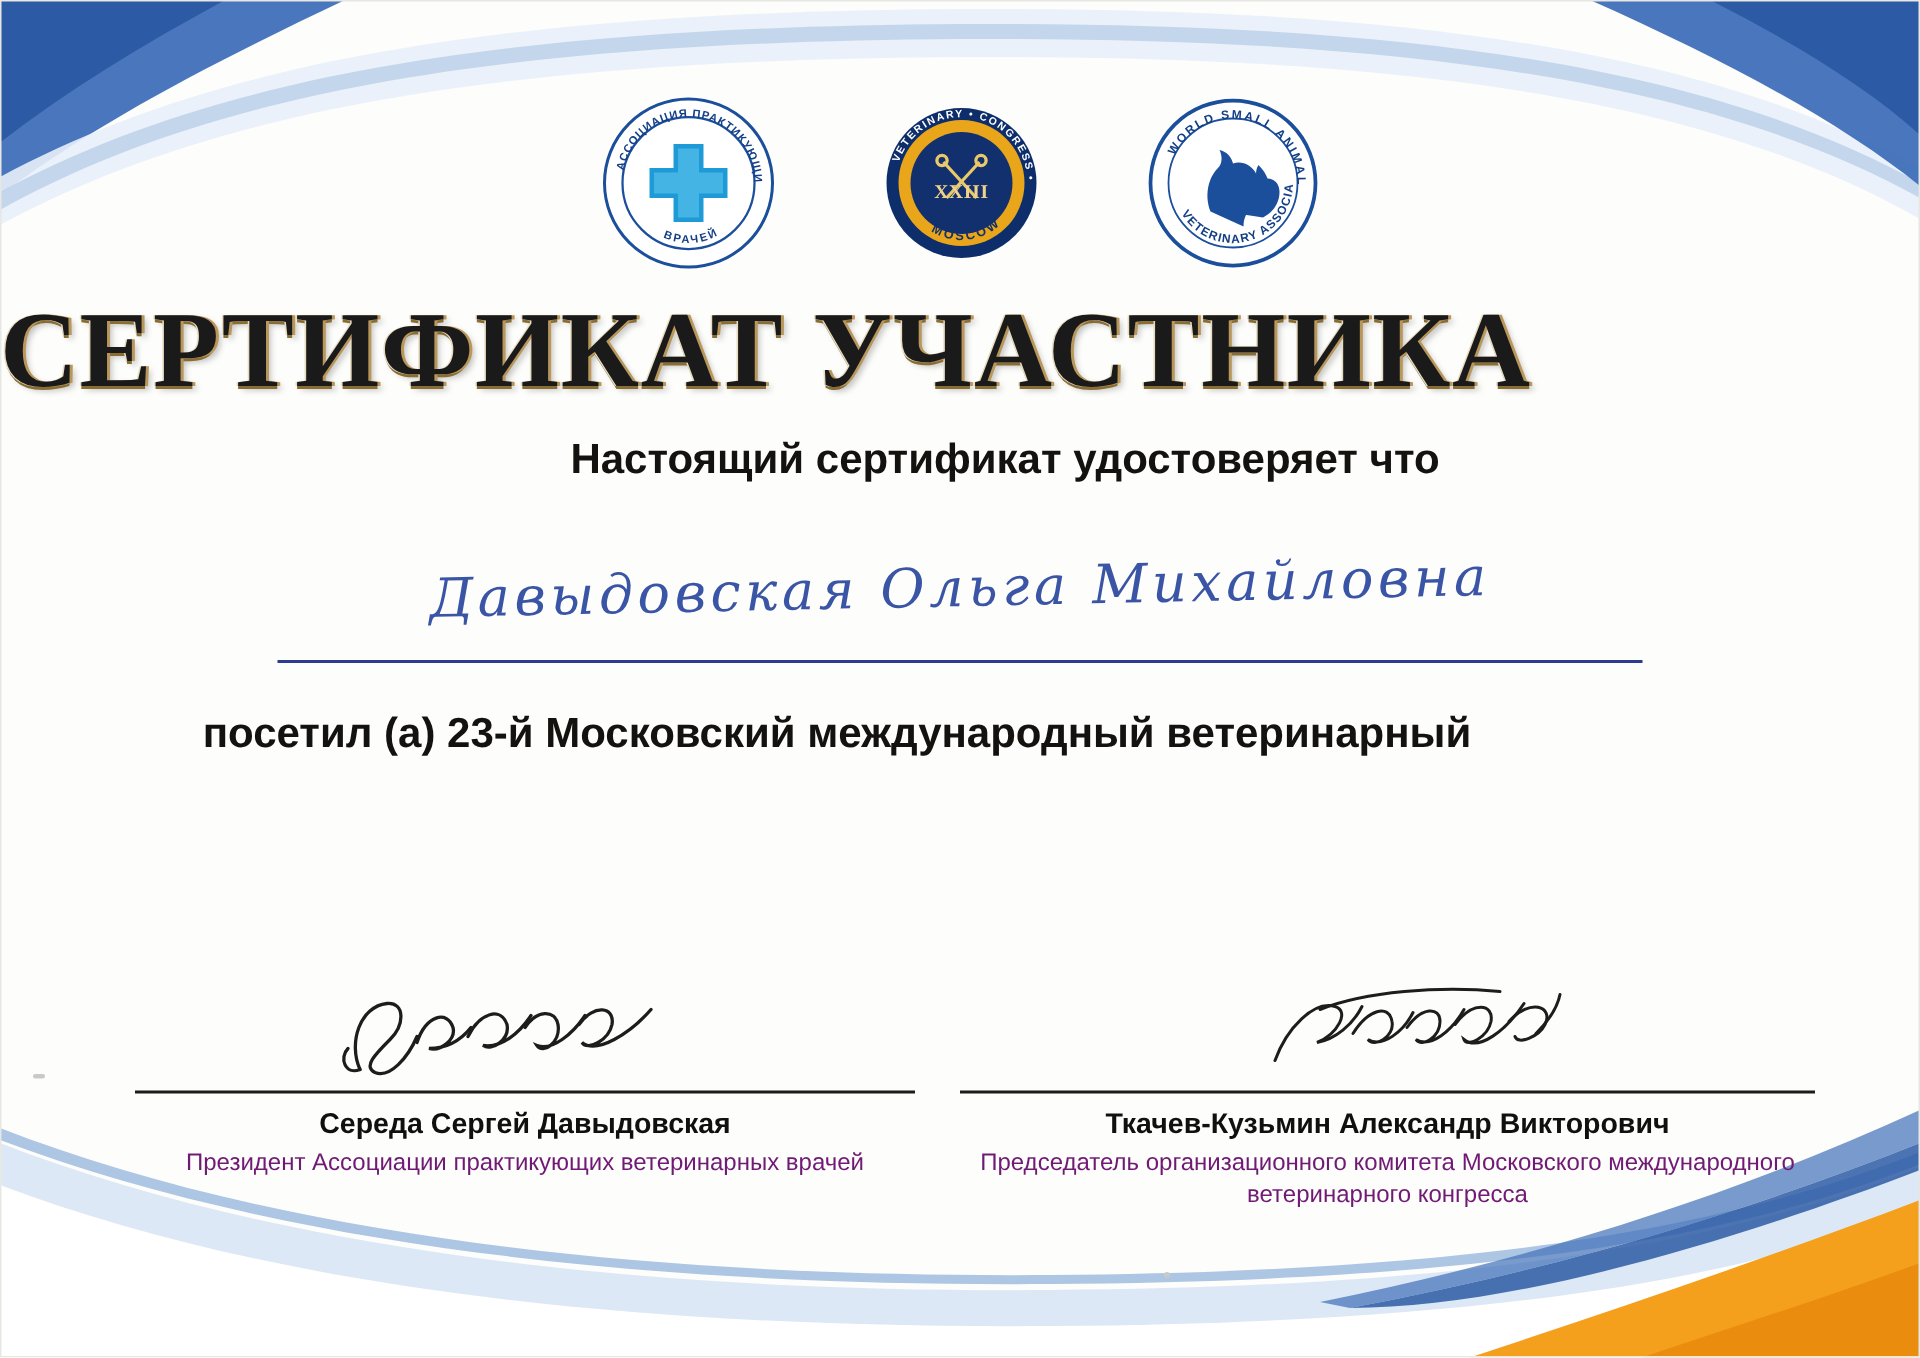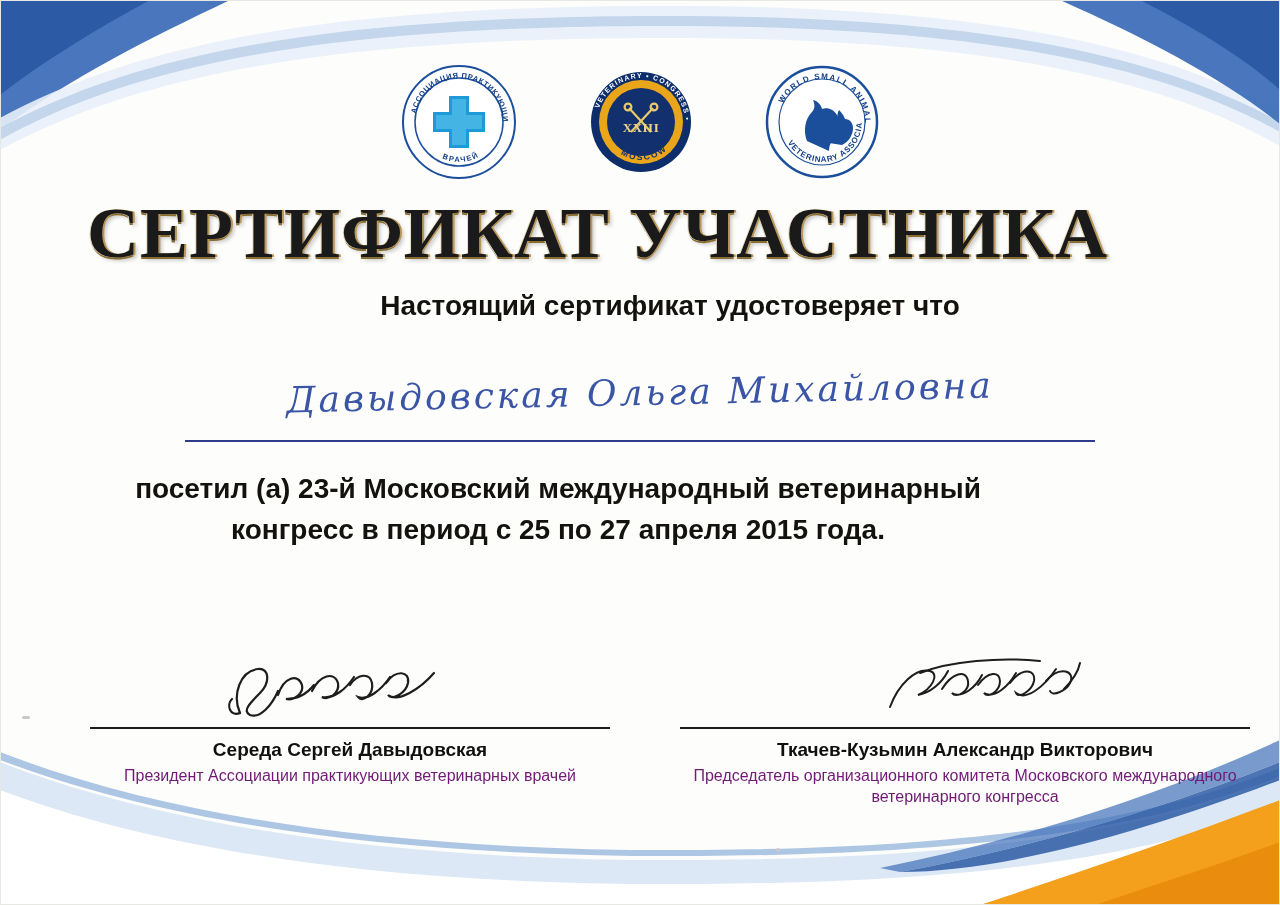--- a/index.html
+++ b/index.html
@@ -41,21 +41,21 @@
     position: relative;
   }
   .logo svg { display: block; }
 
   
   .title {
     position: absolute;
     top: 192px;
     left: 0;
     width: 1108px;
-    text-align: right;
+    text-align: left;
     font-family: "Liberation Serif", serif;
     font-weight: bold;
     font-size: 72px;
     letter-spacing: 1px;
     color: #1a1a1a;
     text-shadow:
        2px 0 0 #b9975b,
       -1px 0 0 #e8dcc0,
        0 2px 0 #8a6d32,
        3px 3px 4px rgba(0,0,0,0.25);
@@ -117,21 +117,21 @@
     line-height: 41px;
     color: #14120f;
   }
 
   
   .sig {
     position: absolute;
     text-align: center;
   }
   .sig-left  { top: 655px; left: 90px;  width: 520px; }
-  .sig-right { top: 655px; left: 680px; width: 570px; }
+  .sig-right { top: 655px; left: 640px; width: 570px; }
 
   .sig-mark {
     height: 72px;
     position: relative;
   }
   .sig-mark svg { position: absolute; left: 0; top: 0; }
 
   .sig-rule {
     width: 100%;
     height: 2px;
@@ -257,21 +257,20 @@
 
   <div class="subtitle">Настоящий сертификат удостоверяет что</div>
 
   <div class="name-line">
     <div class="handwriting">Давыдовская Ольга Михайловна</div>
     <div class="name-rule"></div>
   </div>
 
   <div class="body-text">
     <div>посетил (а) 23-й Московский международный ветеринарный</div>
-    <div>конгресс в период с 25 по 27 апреля 2015 года.</div>
   </div>
 
   <div class="sig sig-left">
     <div class="sig-mark">
       <svg width="520" height="72" viewBox="0 0 520 72" xmlns="http://www.w3.org/2000/svg">
         <g fill="none" stroke="#1d1d1d" stroke-width="2.2" stroke-linecap="round">
           <path d="M150,58 C142,40 150,16 168,14 C180,13 180,28 170,38 C160,48 152,56 160,60 C170,64 182,50 188,36"></path>
           <path d="M188,40 C194,22 208,18 212,30 C214,38 204,46 196,44 C206,44 216,40 224,30"></path>
           <path d="M222,36 C230,20 244,16 248,28 C250,38 238,46 232,42 C244,44 256,34 264,22"></path>
           <path d="M260,30 C268,18 280,18 282,28 C284,40 272,48 268,42 C278,46 292,34 300,22"></path>

